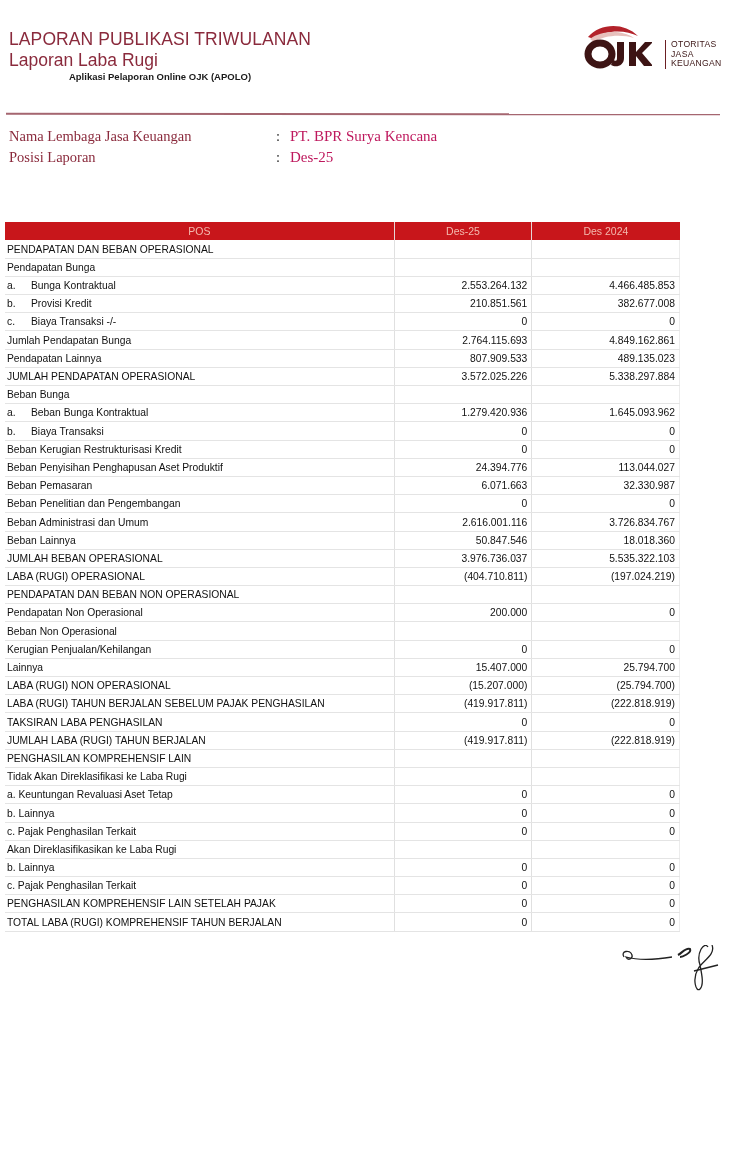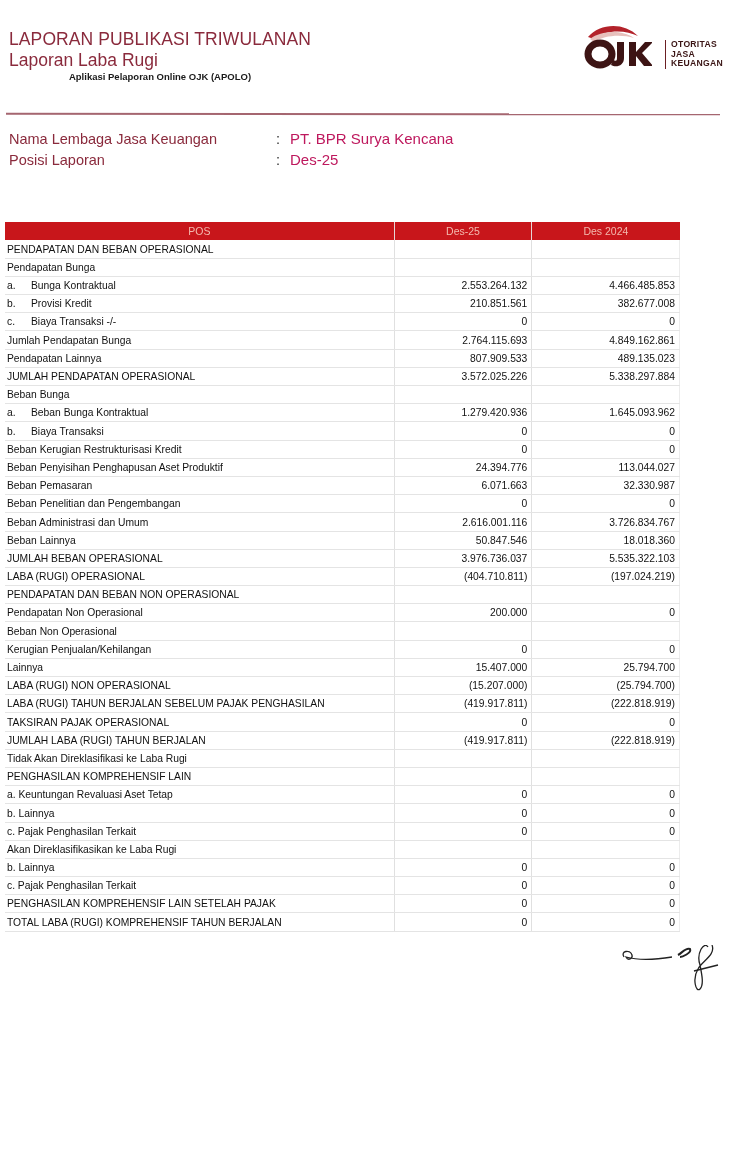--- a/index.html
+++ b/index.html
@@ -7,26 +7,26 @@
     body { position: relative; font-family: "Liberation Sans", "DejaVu Sans", sans-serif; color: #111; }
 
     .title-block { position: absolute; left: 9px; top: 28px; }
     .title-main { font-size: 17.5px; color: #8a2a3c; letter-spacing: 0.1px; line-height: 22px; white-space: nowrap; text-align: right; }
     .title-sub { font-size: 17.5px; color: #8a2a3c; line-height: 20px; white-space: nowrap; }
     .title-app { font-size: 9.5px; color: #1a1a1a; font-weight: bold; margin-top: 1px; white-space: nowrap; text-align: center; }
 
     .logo { position: absolute; left: 576px; top: 20px; width: 150px; height: 56px; }
     .logo-mark { position: absolute; left: 4px; top: 0; width: 72px; height: 52px; }
     .logo-sep { position: absolute; left: 89px; top: 20px; width: 1px; height: 29px; background: #6b1f23; }
-    .logo-text { position: absolute; left: 95px; top: 20px; font-size: 8.6px; line-height: 9.6px; color: #3a1414; font-weight: bold; letter-spacing: 0.3px; white-space: nowrap; }
+    .logo-text { position: absolute; left: 95px; top: 20px; font-size: 8.6px; line-height: 9.6px; color: #3a1414; font-weight: normal; letter-spacing: 0.3px; white-space: nowrap; }
 
     .divider { position: absolute; left: 6px; top: 113px; width: 714px; height: 1.5px; background: #a56670; transform: rotate(0.06deg); }
 
     .meta { position: absolute; left: 9px; top: 128px; font-size: 14.5px; }
-    .meta-row { display: flex; height: 21px; align-items: center; white-space: nowrap; }
+    .meta-row { display: flex; height: 21px; white-space: nowrap; font-family: Liberation Serif, serif; }
     .meta-label { width: 267px; color: #8a2a3c; }
     .meta-colon { width: 14px; color: #333; }
     .meta-value { color: #be185d; font-size: 15px; }
 
     .report-table { position: absolute; left: 5px; top: 222px; width: 675px; border-collapse: collapse; font-size: 10.3px; }
     .report-table th { background: #c8161b; color: #f3b9ae; font-weight: normal; height: 18px; font-size: 10.5px; text-align: center; border-right: 1px solid #e6d6d6; }
     .report-table th:last-child { border-right: none; }
     .report-table td { height: 18.2px; border-bottom: 1px solid #e4e4e4; border-right: 1px solid #e0e0e0; padding: 0 0 0 2px; white-space: nowrap; vertical-align: bottom; padding-bottom: 1px; line-height: 14px; }
     .report-table td.num { text-align: right; padding-right: 4px; padding-left: 0; }
     .report-table td:last-child { border-right: 1px solid #ececec; }
@@ -210,36 +210,36 @@
         <td class="col-pos"><span>LABA (RUGI) NON OPERASIONAL</span></td>
         <td class="num col-a">(15.207.000)</td>
         <td class="num col-b">(25.794.700)</td>
       </tr>
       <tr>
         <td class="col-pos"><span>LABA (RUGI) TAHUN BERJALAN SEBELUM PAJAK PENGHASILAN</span></td>
         <td class="num col-a">(419.917.811)</td>
         <td class="num col-b">(222.818.919)</td>
       </tr>
       <tr>
-        <td class="col-pos"><span>TAKSIRAN PAJAK OPERASIONAL</span></td>
+        <td class="col-pos"><span>TAKSIRAN LABA PENGHASILAN</span></td>
         <td class="num col-a">0</td>
         <td class="num col-b">0</td>
       </tr>
       <tr>
         <td class="col-pos"><span>JUMLAH LABA (RUGI) TAHUN BERJALAN</span></td>
         <td class="num col-a">(419.917.811)</td>
         <td class="num col-b">(222.818.919)</td>
       </tr>
       <tr>
+        <td class="col-pos"><span>PENGHASILAN KOMPREHENSIF LAIN</span></td>
+        <td class="num col-a"></td>
+        <td class="num col-b"></td>
+      </tr>
+      <tr>
         <td class="col-pos"><span>Tidak Akan Direklasifikasi ke Laba Rugi</span></td>
-        <td class="num col-a"></td>
-        <td class="num col-b"></td>
-      </tr>
-      <tr>
-        <td class="col-pos"><span>PENGHASILAN KOMPREHENSIF LAIN</span></td>
         <td class="num col-a"></td>
         <td class="num col-b"></td>
       </tr>
       <tr>
         <td class="col-pos"><span>a. Keuntungan Revaluasi  Aset Tetap</span></td>
         <td class="num col-a">0</td>
         <td class="num col-b">0</td>
       </tr>
       <tr>
         <td class="col-pos"><span>b. Lainnya</span></td>

